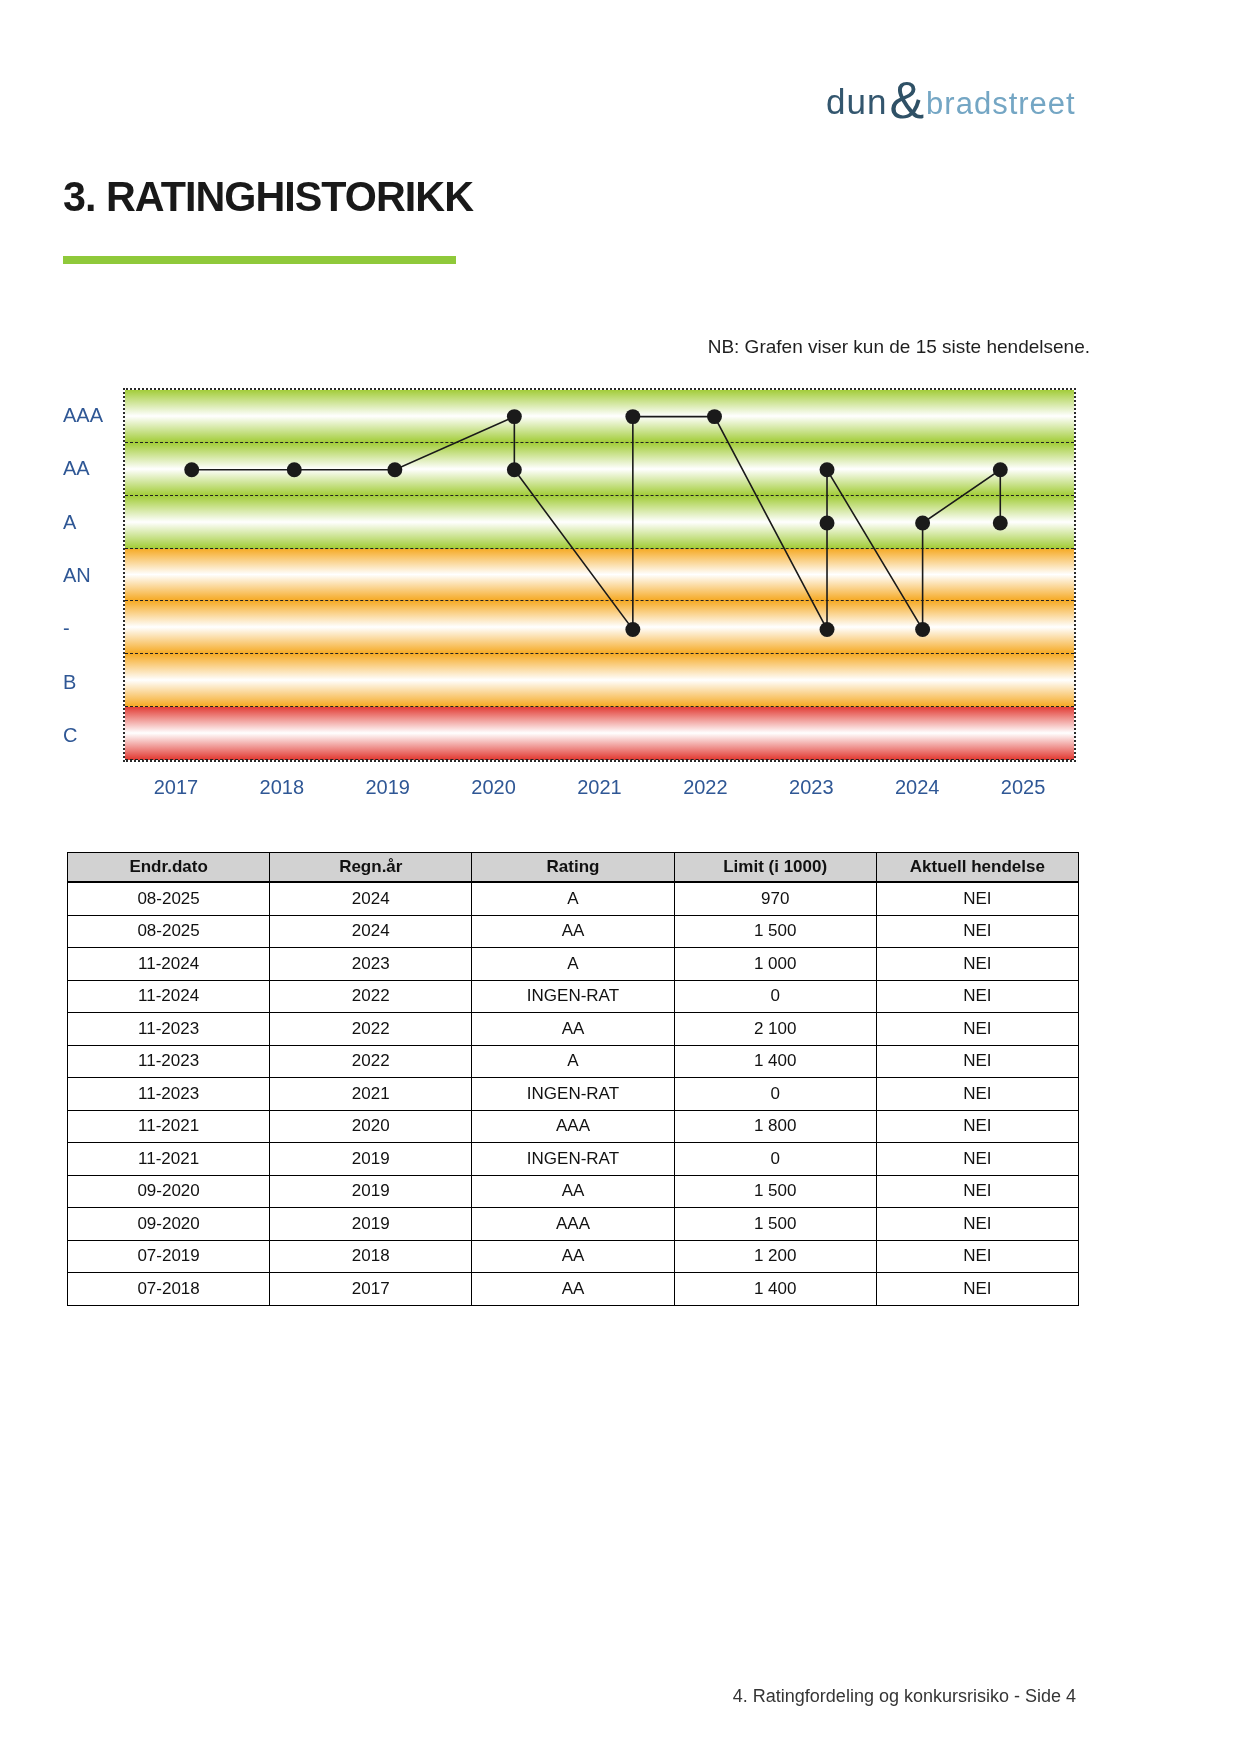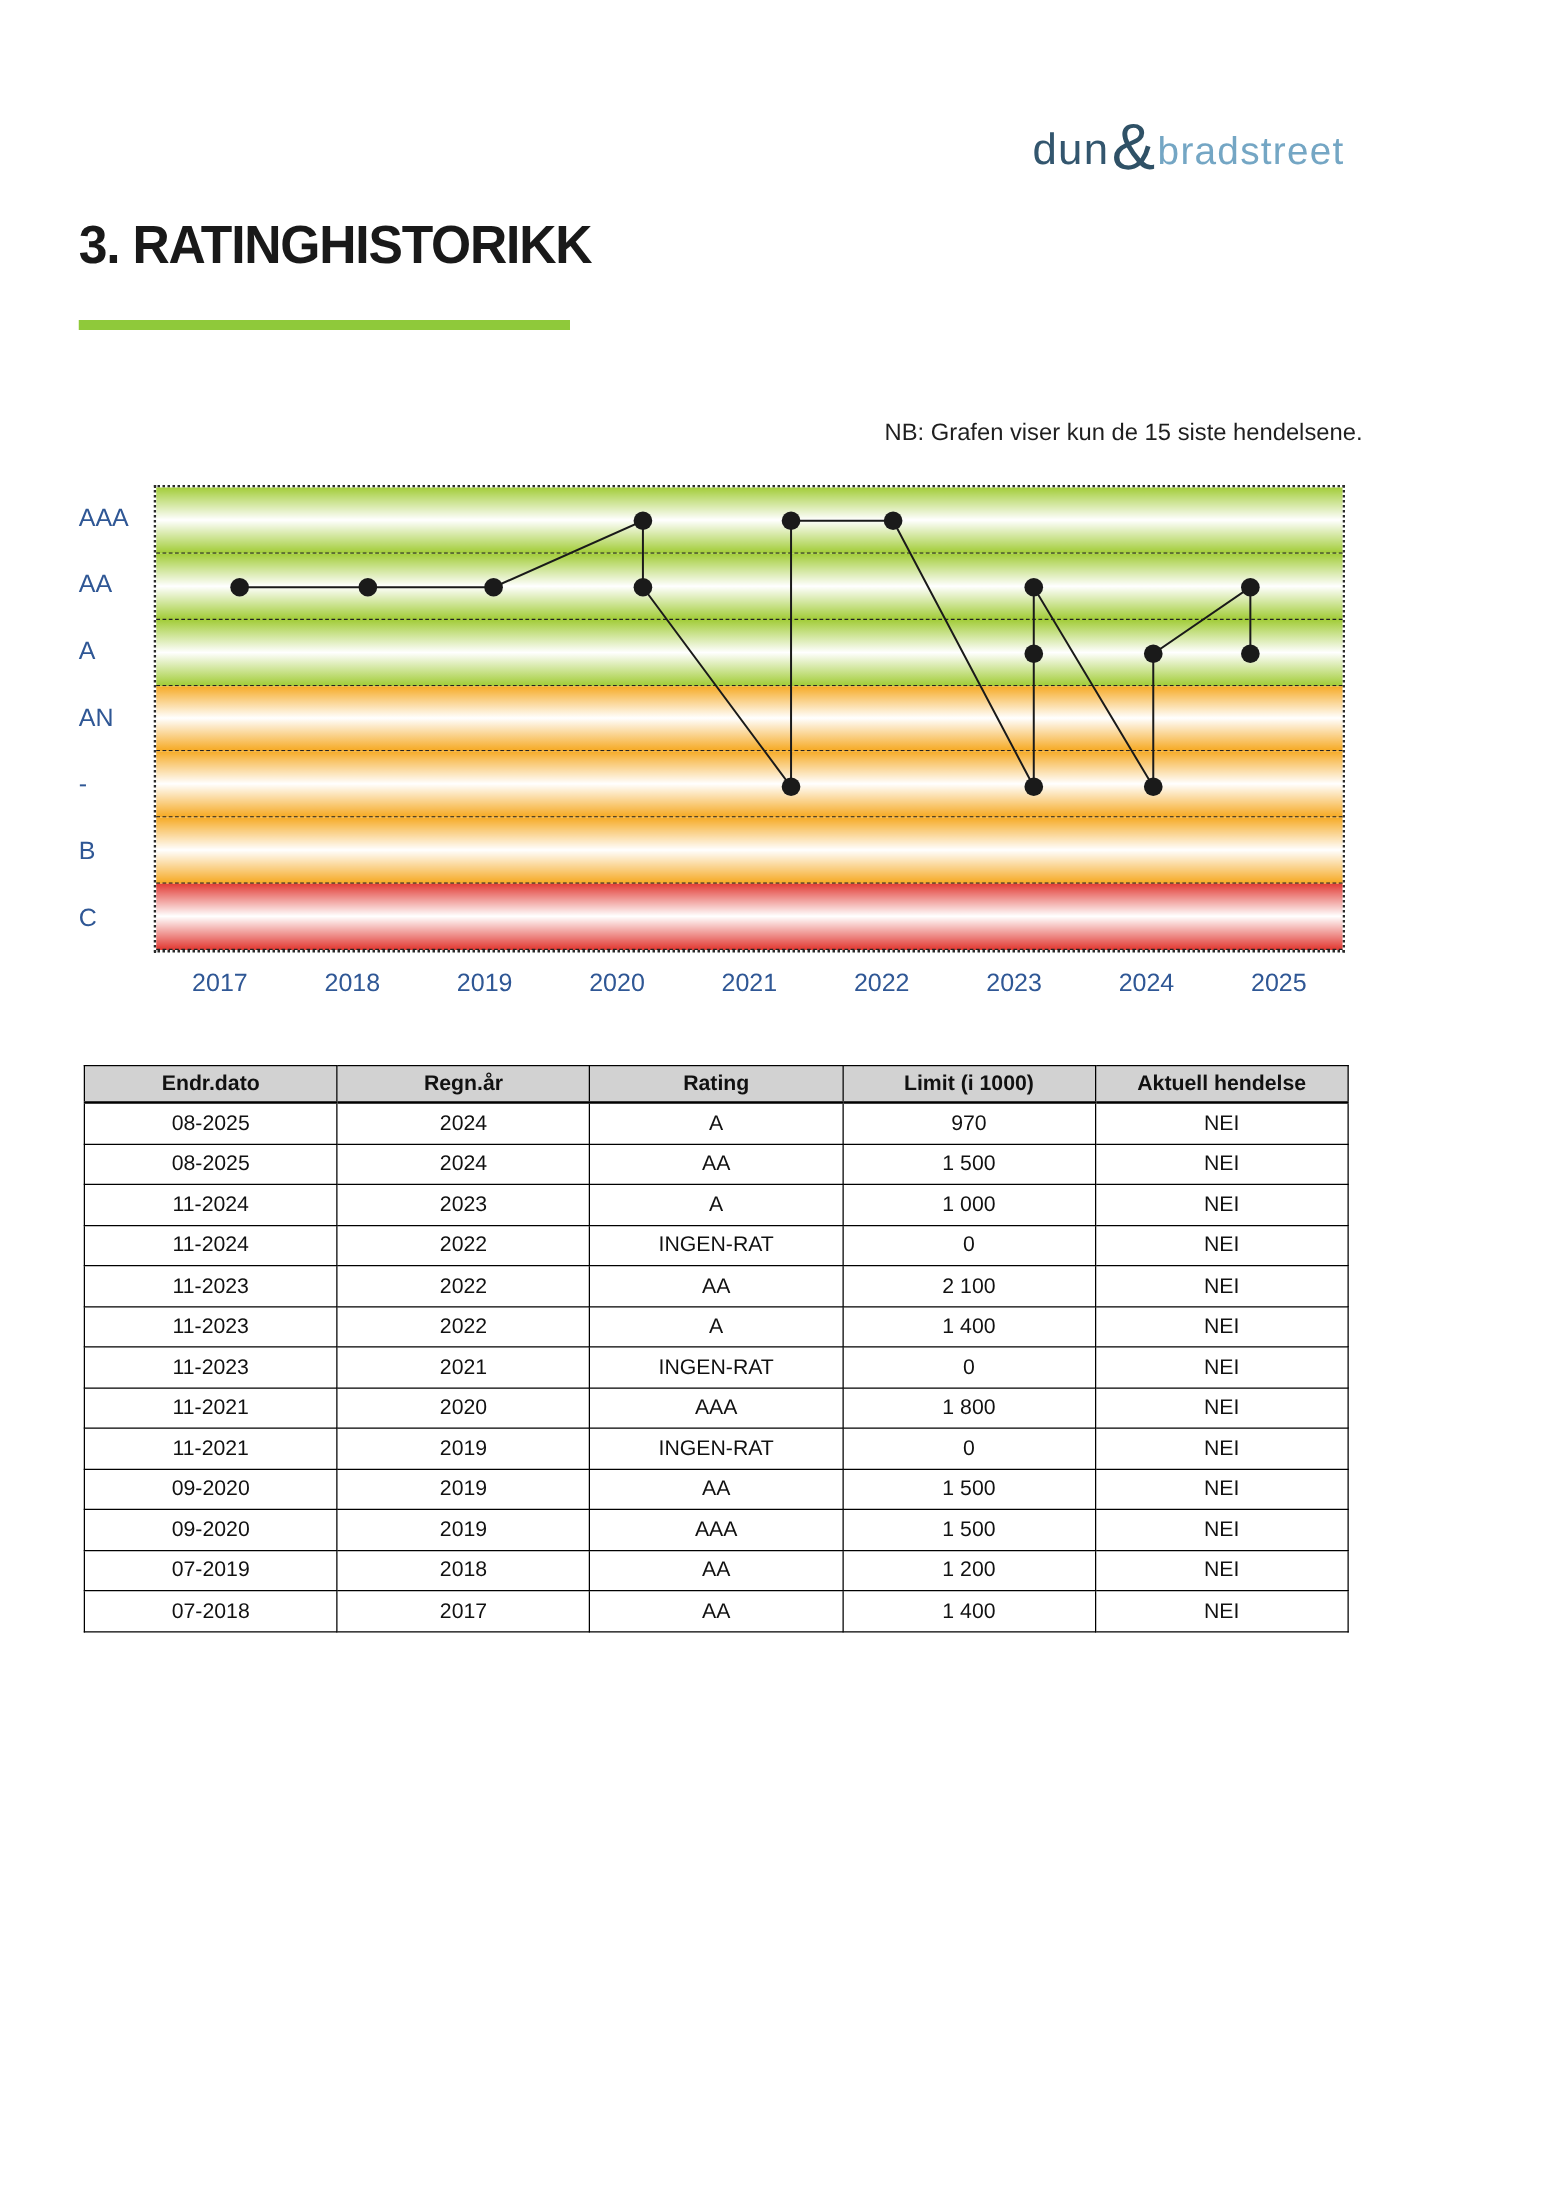--- a/index.html
+++ b/index.html
@@ -1,21 +1,21 @@
 <!DOCTYPE html>
 <html><head>
 <meta charset="utf-8">
 <style>
   html,body{margin:0;padding:0;background:#e8e8e8;}
   .page{
     position:relative;width:1241px;height:1754px;margin:0 auto;background:#ffffff;
     font-family:"Liberation Sans", sans-serif;overflow:hidden;
   }
   
-  .logo{position:absolute;top:88px;left:826px;display:flex;align-items:baseline;}
+  .logo{position:absolute;top:70px;left:826px;display:flex;align-items:baseline;}
   .logo-dun{font-size:35px;color:#33566e;letter-spacing:1px;}
   .logo-amp{font-size:52px;color:#2f5166;font-weight:400;line-height:1;margin:0 2px;position:relative;top:4px;}
   .logo-brad{font-size:31px;color:#74a6c4;letter-spacing:1px;}
   
   .title{
     position:absolute;left:63px;top:172px;margin:0;
     font-size:43px;font-weight:bold;letter-spacing:-1px;color:#191919;
     transform:scaleX(0.96);transform-origin:left;
   }
   .title-underline{position:absolute;left:63px;top:256px;width:393px;height:8px;}
@@ -212,14 +212,15 @@
         <tr>
           <td>07-2018</td>
           <td>2017</td>
           <td>AA</td>
           <td>1 400</td>
           <td>NEI</td>
         </tr>
       </tbody>
   </table>
 
+  <div class="footer">4. Ratingfordeling og konkursrisiko - Side 4</div>
 
 </div>
 
 </body></html>

